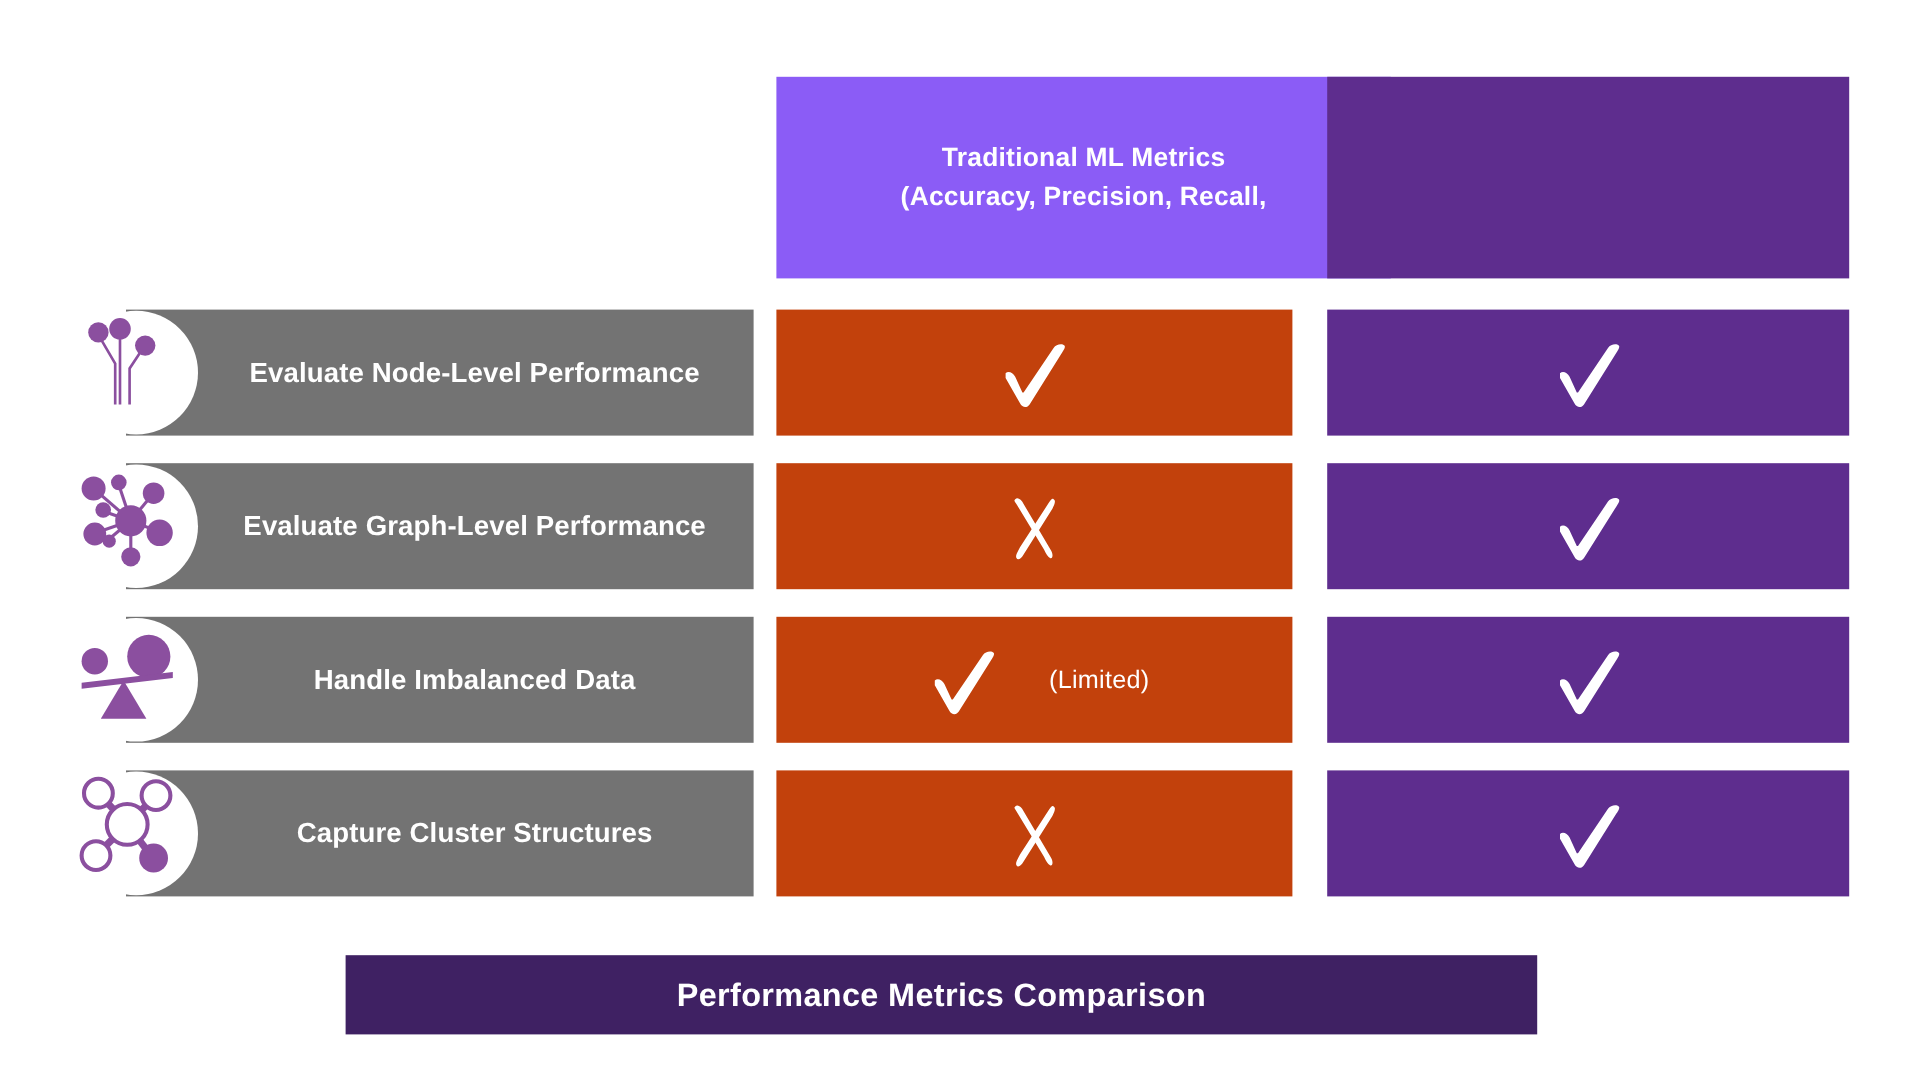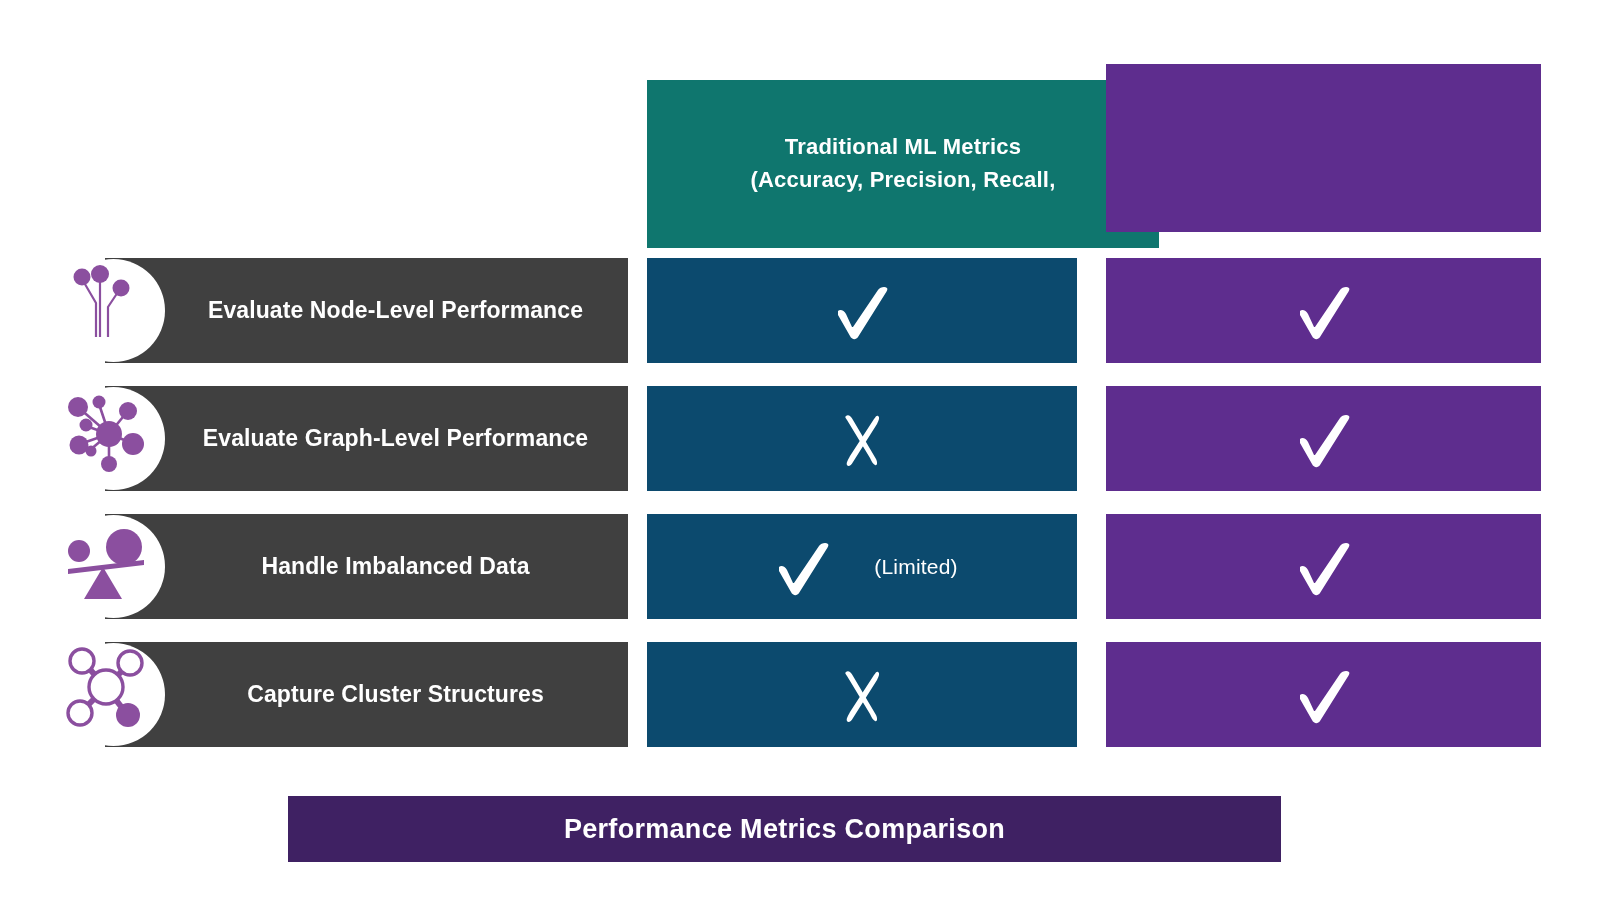--- a/index.html
+++ b/index.html
@@ -26,31 +26,31 @@
     justify-content: center;
     text-align: center;
     color: #ffffff;
     font-size: 22px;
     font-weight: bold;
     line-height: 1.48;
     letter-spacing: .2px;
     box-sizing: border-box;
     padding: 0 18px;
   }
-  #hdr-trad { left: 647px;  width: 512px; background: #0f766e; margin-top: 16px; }
+  #hdr-trad { left: 647px;  width: 512px; background: #8b5cf6; }
   #hdr-graph{ left: 1106px; width: 435px; background: #5E2D8E; }
   .hdr-line { display: block; }
 
   
   .row-label {
     position: absolute;
     left: 105px;
     width: 523px;
     height: 105px;
-    background: #404040;
+    background: #737373;
     display: flex;
     align-items: center;
     box-sizing: border-box;
   }
   .row-label-text {
     color: #ffffff;
     font-size: 23px;
     font-weight: bold;
     letter-spacing: .1px;
     width: 100%;
@@ -73,21 +73,21 @@
 
   
   .cell {
     position: absolute;
     height: 105px;
     display: flex;
     align-items: center;
     justify-content: center;
     box-sizing: border-box;
   }
-  .cell.trad  { left: 647px;  width: 430px; background: #0c4a6e; justify-content: center; }
+  .cell.trad  { left: 647px;  width: 430px; background: #c2410c; justify-content: center; }
   .cell.graph { left: 1106px; width: 435px; background: #5E2D8E; }
   .mark { display: block; }
   .mark svg { display: block; }
   .limited-note {
     color: #ffffff;
     font-size: 21px;
     font-weight: normal;
     margin-left: 34px;
     letter-spacing: .2px;
   }

